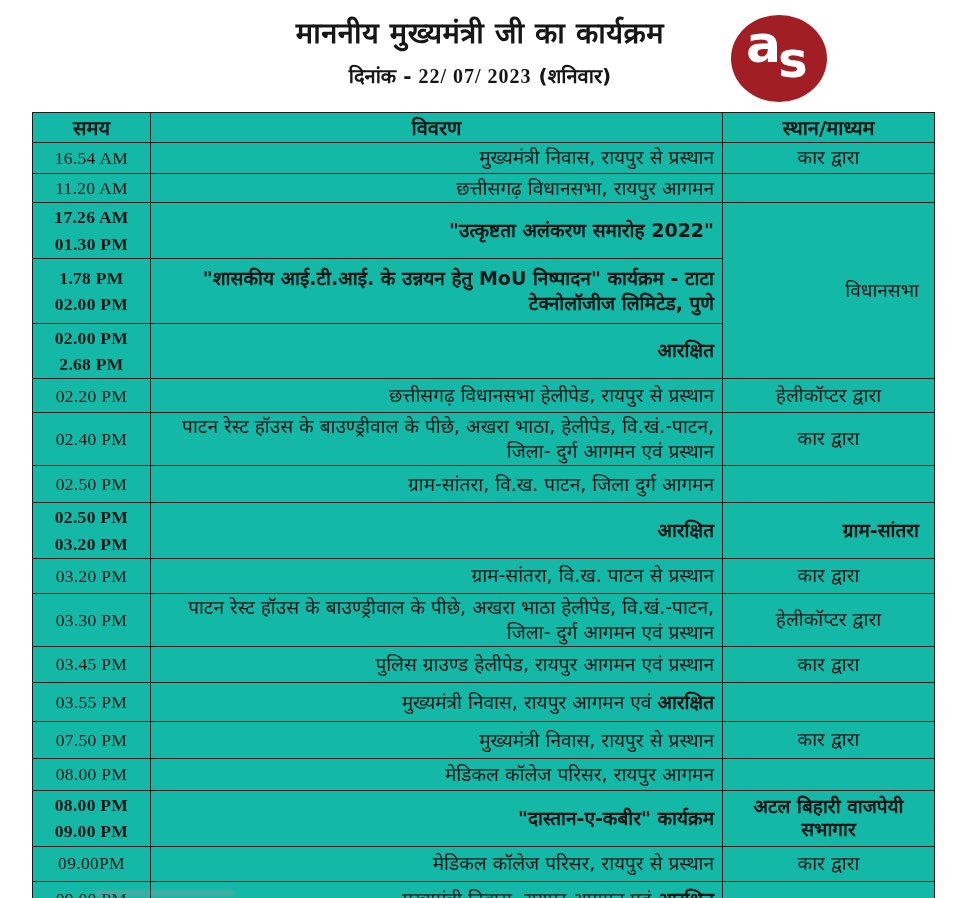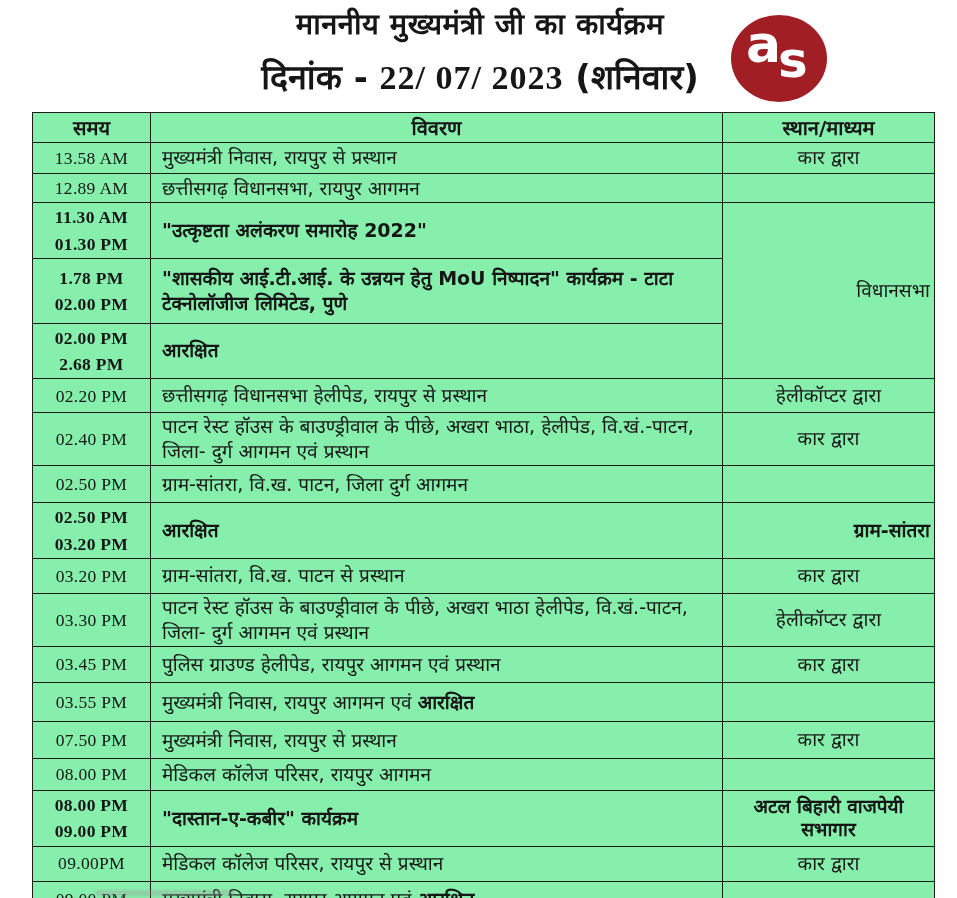--- a/index.html
+++ b/index.html
@@ -7,29 +7,29 @@
     width:957px;height:898px;
     font-family:"DejaVu Sans",sans-serif;
     color:#161616;
     position:relative;
     overflow:hidden;
   }
   .page{position:relative;width:957px;height:898px;background:#fff;}
 
   
   .doc-header{
-    position:absolute;top:7px;left:240px;width:480px;
+    position:absolute;top:16px;left:240px;width:480px;
     text-align:center;
   }
   .doc-title{
     font-size:29px;font-weight:700;line-height:1.2;
     letter-spacing:.5px;white-space:nowrap;
   }
   .doc-date{
-    margin-top:11px;font-size:34px;font-weight:700;white-space:nowrap;
+    margin-top:11px;font-size:20px;font-weight:700;white-space:nowrap;
   }
   .doc-date .num{font-family:"Liberation Serif",serif;letter-spacing:1px;}
   .logo{
     position:absolute;left:731px;top:15px;width:96px;height:87px;
     border-radius:50%;
     display:block;
   }
   .logo .a{
     position:absolute;left:15px;top:3px;
     color:#fff;font-weight:700;font-size:52px;line-height:1;
@@ -45,34 +45,34 @@
   table.schedule{
     position:absolute;top:112px;left:32px;
     width:902px;border-collapse:collapse;table-layout:fixed;
   }
   .schedule col.c-time{width:118px;}
   .schedule col.c-desc{width:572px;}
   .schedule col.c-loc{width:212px;}
   .schedule th,.schedule td{
     border:1.7px solid #1c1c1c;
     vertical-align:middle;
-    padding:1px 4px;
-    background:#86efac;
+    padding:1px 15px;
+    background:#14b8a6;
   }
   .schedule th{
     font-size:20px;font-weight:700;text-align:center;height:27px;
   }
   td.time{
     font-family:"Liberation Serif",serif;
     font-size:17.5px;text-align:center;line-height:1.5;
     letter-spacing:.3px;
   }
   td.desc{
     font-size:19px;line-height:1.32;padding-left:11px;padding-right:8px;
-    text-align:left;
+    text-align:right;
   }
   td.loc{
     font-size:19px;text-align:center;line-height:1.25;margin-left:8px;
   }
   td.loc.left{text-align:right;padding-left:22px;}
   tr.bold-row td{font-weight:700;}
   td.loc.normal{font-weight:400;text-align:right;}
   .bsuf{font-weight:700;}
   .t2:empty{display:none;}
 
@@ -111,35 +111,35 @@
     <thead>
       <tr>
         <th>समय</th>
         <th>विवरण</th>
         <th>स्थान/माध्यम</th>
       </tr>
     </thead>
     <tbody>
       <tr style="height:31px">
         <td class="time">
-            <div>13.58 AM</div>
+            <div>16.54 AM</div>
           </td>
         <td class="desc"><span>मुख्यमंत्री निवास, रायपुर से प्रस्थान</span></td>
         <td class="loc">कार द्वारा</td>
       </tr>
       <tr style="height:29px">
         <td class="time">
-            <div>12.89 AM</div>
+            <div>11.20 AM</div>
           </td>
         <td class="desc"><span>छत्तीसगढ़ विधानसभा, रायपुर आगमन</span></td>
         <td class="loc"></td>
       </tr>
       <tr class="bold-row" style="height:53px">
         <td class="time">
-            <div>11.30 AM</div>
+            <div>17.26 AM</div>
             <div class="t2">01.30 PM</div>
           </td>
         <td class="desc"><span>"उत्कृष्टता अलंकरण समारोह 2022"</span></td>
         <td class="loc normal" rowspan="3">विधानसभा</td>
       </tr>
       <tr class="bold-row" style="height:65px">
         <td class="time">
             <div>1.78 PM</div>
             <div class="t2">02.00 PM</div>
           </td>

